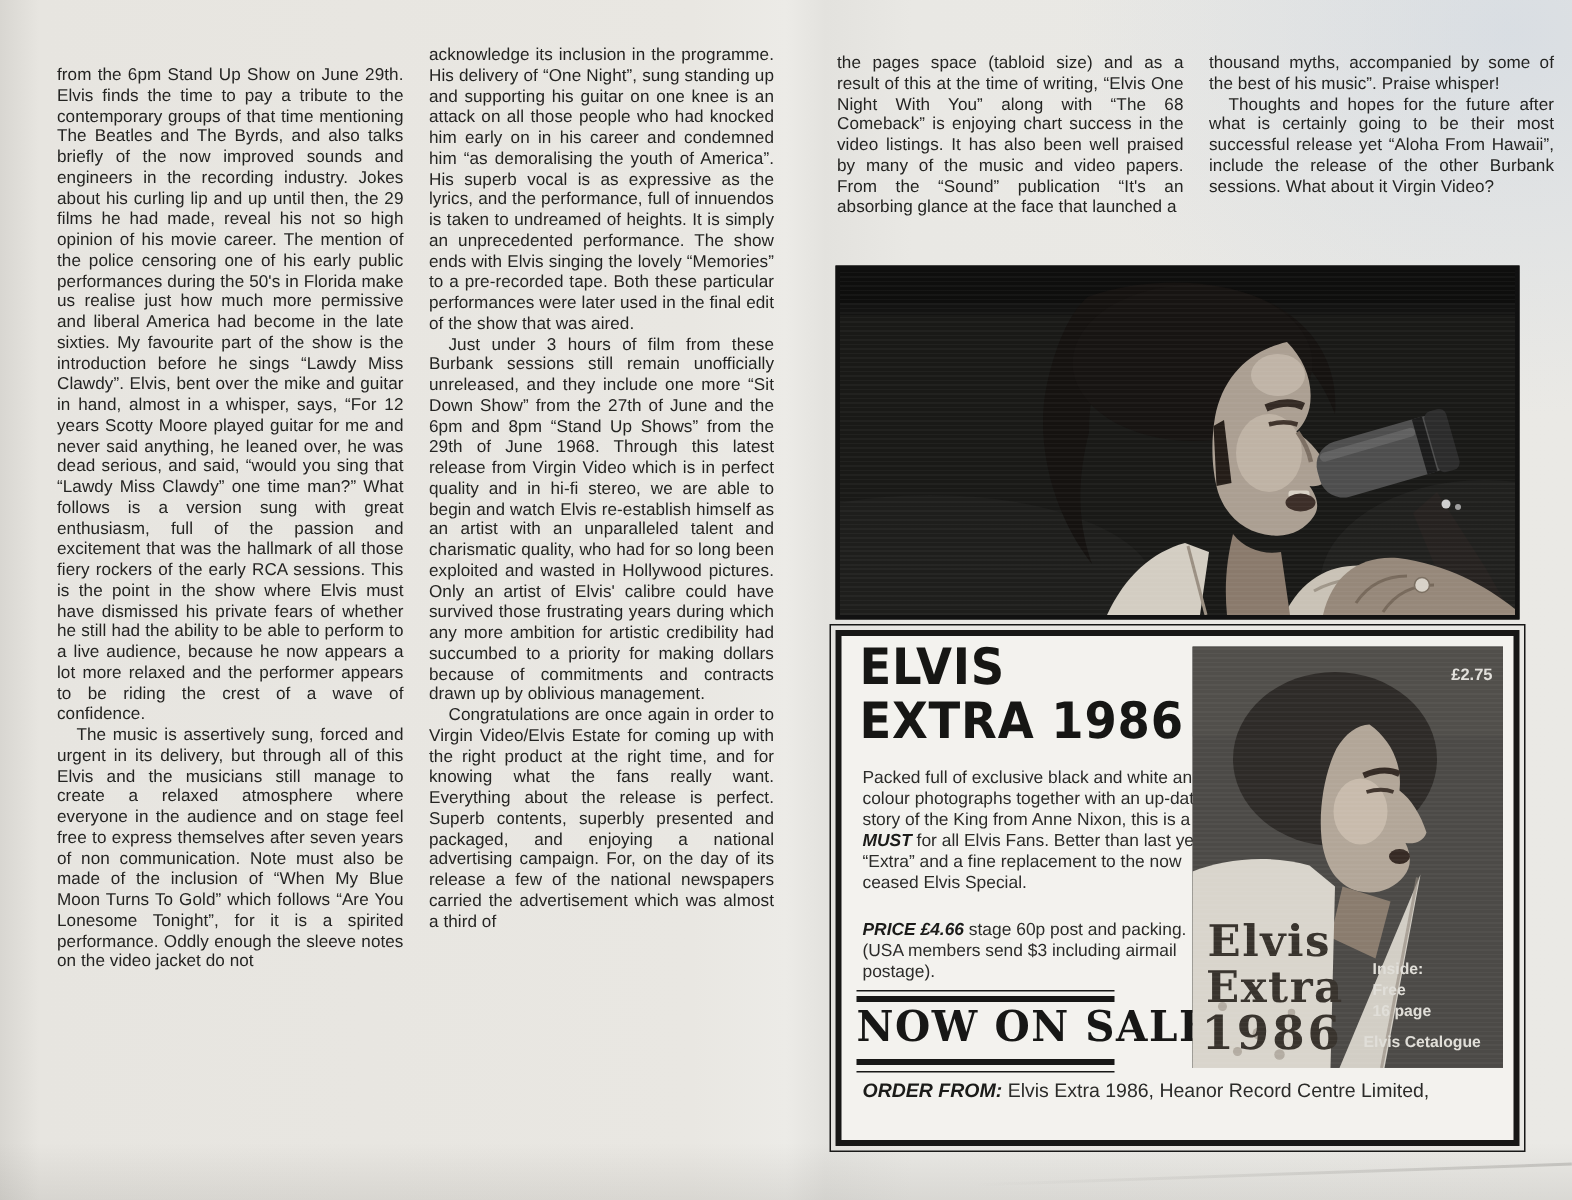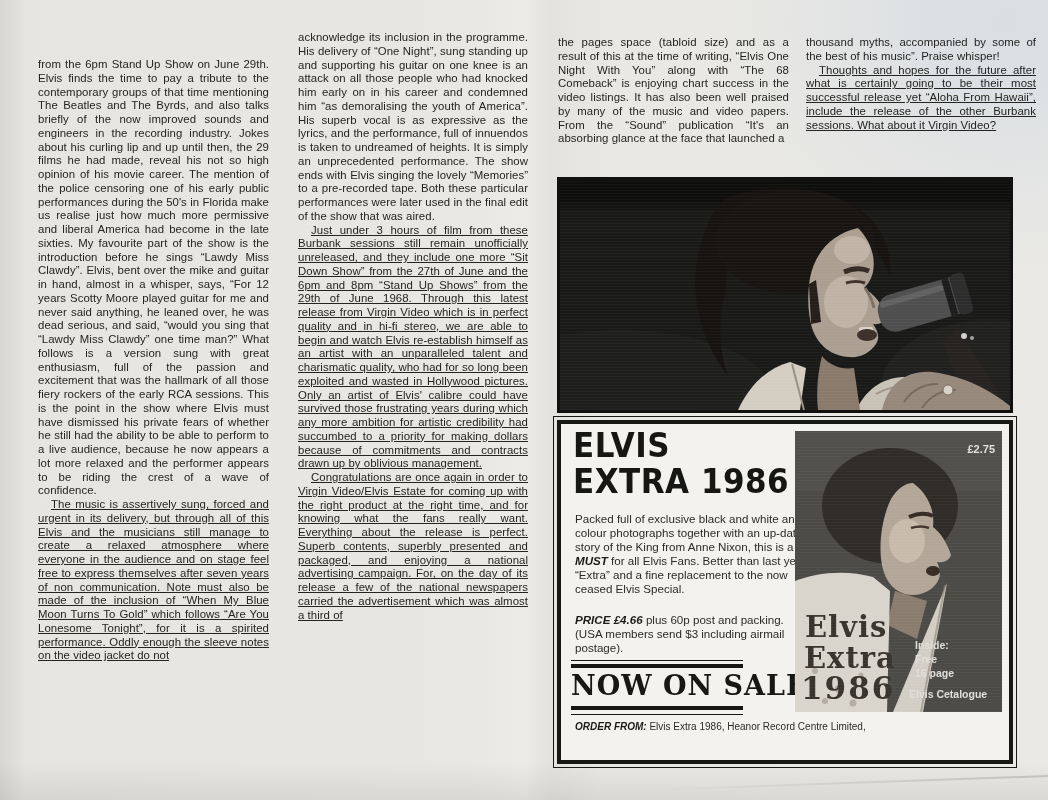--- a/index.html
+++ b/index.html
@@ -10,23 +10,23 @@
     background:linear-gradient(90deg,#d8d6d1 0%,#e7e5e0 2.5%,#e9e7e2 44%,#ecebe7 50%,#e3e2de 52.5%,#e9e8e4 58%,#eae9e5 100%); }
   .tint-topright { position:absolute; right:0; top:0; width:340px; height:280px; pointer-events:none;
     background:radial-gradient(ellipse at 88% 8%, rgba(196,208,224,0.45), rgba(196,208,224,0) 70%); }
   .tint-bottom { position:absolute; left:0; bottom:0; width:100%; height:38px; pointer-events:none;
     background:linear-gradient(rgba(118,116,110,0), rgba(118,116,110,0.14)); }
   .crease { position:absolute; right:0; bottom:16px; width:400px; height:2px; pointer-events:none;
     background:linear-gradient(90deg, transparent, rgba(110,108,104,0.28)); transform:rotate(-2deg); }
 
   .col { position:absolute; color:#242422; font-size:11.4px; line-height:13.75px; text-align:justify; letter-spacing:0.05px; }
   .col p { text-align:justify; }
-  .col p.indent { text-indent:13px;text-decoration:underline; }
-  #col1 { left:38px;  top:44px; width:231px;margin-top:14px; }
-  #col2 { left:286px; top:31px; width:230px;margin-left:12px; }
+  .col p.indent { text-indent:13px; }
+  #col1 { left:38px;  top:44px; width:231px; }
+  #col2 { left:286px; top:31px; width:230px; }
   #col3 { left:558px; top:36px; width:231px; }
   #col4 { left:806px; top:36px; width:230px; }
 
   .photo-frame { position:absolute; left:557px; top:177px; width:456px; height:236px;
     background:#141413; border:3px solid #111; }
   .photo-frame svg { display:block; width:100%; height:100%; }
   .scanlines { position:absolute; inset:0; pointer-events:none;
     background:repeating-linear-gradient(0deg, rgba(255,255,255,0.035) 0 1px, transparent 1px 3px); }
 
   .ad-box { position:absolute; left:557px; top:420px; width:456px; height:344px;
@@ -36,21 +36,21 @@
     font-weight:bold; font-size:31px; line-height:33px; letter-spacing:0.5px; color:#161614; transform:scaleY(1.08); transform-origin:top left; }
   .ad-body { position:absolute; left:14px; top:88px; width:240px; font-size:11.6px; line-height:13.9px; color:#2b2b29; }
   .ad-price { position:absolute; left:14px; top:189px; width:240px; font-size:11.6px; line-height:14px; color:#2b2b29; }
   .b { font-weight:bold; color:#1b1b19;font-style:italic; }
   .nos-rule-thin-top { position:absolute; left:10px; top:236px; width:172px; border-top:1.5px solid #171716; }
   .nos-rule-top     { position:absolute; left:10px; top:240px; width:172px; border-top:4px solid #171716; }
   .now-on-sale { position:absolute; left:10px; top:245px; font-family:"DejaVu Serif", serif; font-weight:bold;
     font-size:27px; letter-spacing:1px; color:#171716; transform:scaleY(1.05); transform-origin:top left; }
   .nos-rule-bottom  { position:absolute; left:10px; top:282px; width:172px; border-top:4px solid #171716; }
   .nos-rule-thin    { position:absolute; left:10px; top:290px; width:172px; border-top:1.5px solid #171716; }
-  .ad-order { position:absolute; left:14px; top:296px; width:430px; font-size:10px; line-height:14.6px; color:#2b2b29; }
+  .ad-order { position:absolute; left:14px; top:296px; width:430px; font-size:13px; line-height:14.6px; color:#2b2b29; }
   .ad-cover { position:absolute; left:234px; top:7px; width:207px; height:281px; background:#4c4a47; }
   .ad-cover svg { display:block; width:100%; height:100%; }
 </style>
 </head>
 <body>
 
 <div class="spread">
   <div class="tint-topright"></div>
 
   <div class="col" id="col1">
@@ -116,21 +116,21 @@
   </div>
 
   <div class="ad-box">
     <div class="ad-inner">
       <div class="ad-title">
         <div>ELVIS</div>
         <div>EXTRA 1986</div>
       </div>
       <p class="ad-body"><span>Packed full of exclusive black and white and colour photographs together with an up-dated story of the King from Anne Nixon, this is a </span><span class="b">MUST</span><span> for all Elvis Fans. Better than last years “Extra” and a fine replacement to the now ceased Elvis Special.</span></p>
       <div class="ad-price">
-        <p><span class="b">PRICE £4.66</span><span> plus 60p post and packing.</span></p>
+        <p><span class="b">PRICE £4.66</span><span> stage 60p post and packing.</span></p>
         <p>(USA members send $3 including airmail postage).</p>
       </div>
       <div class="nos-rule-thin-top"></div>
       <div class="nos-rule-top"></div>
       <div class="now-on-sale">NOW ON SALE</div>
       <div class="nos-rule-bottom"></div>
       <div class="nos-rule-thin"></div>
       <div class="ad-order">
         <div><span class="b">ORDER FROM:</span><span> Elvis Extra 1986, Heanor Record Centre Limited,</span></div>
       </div>

